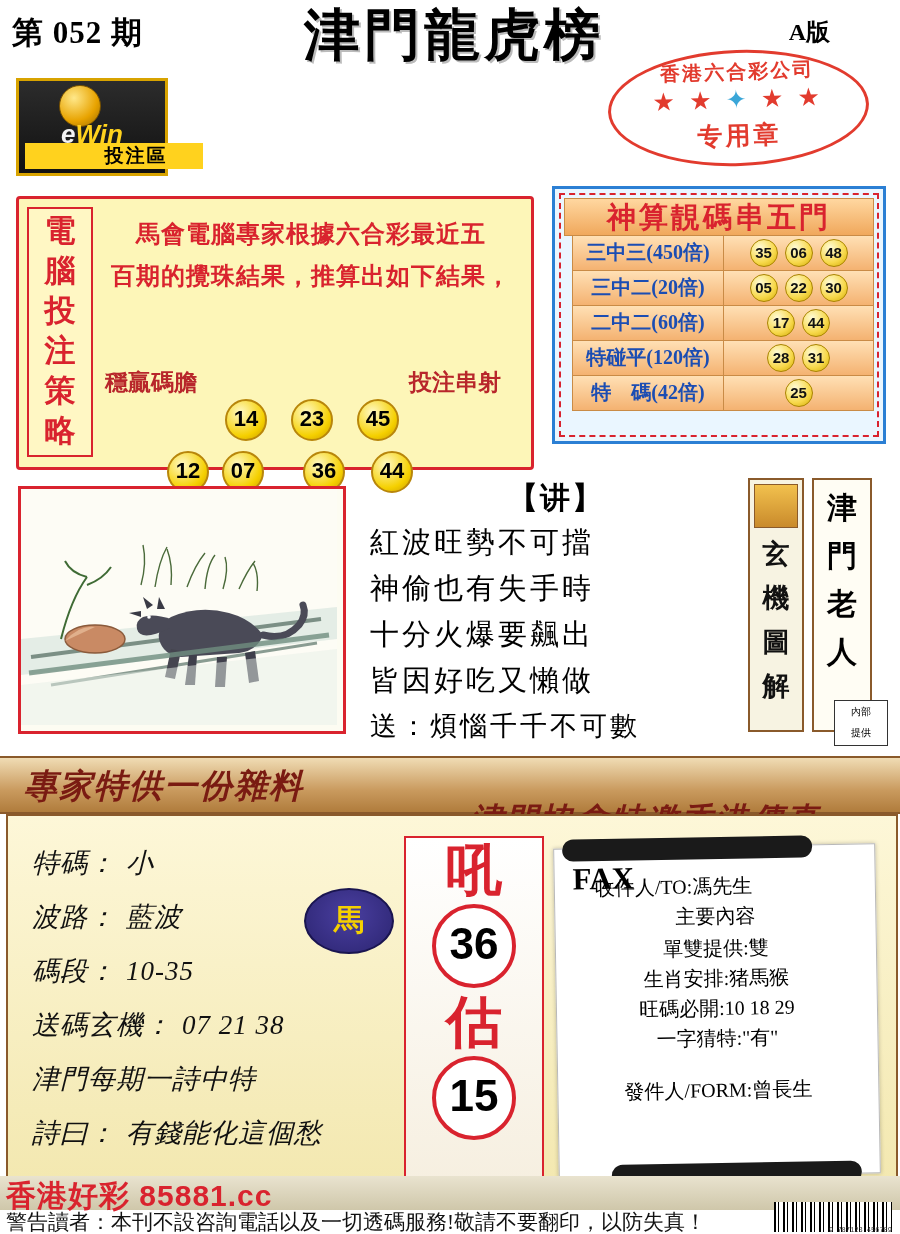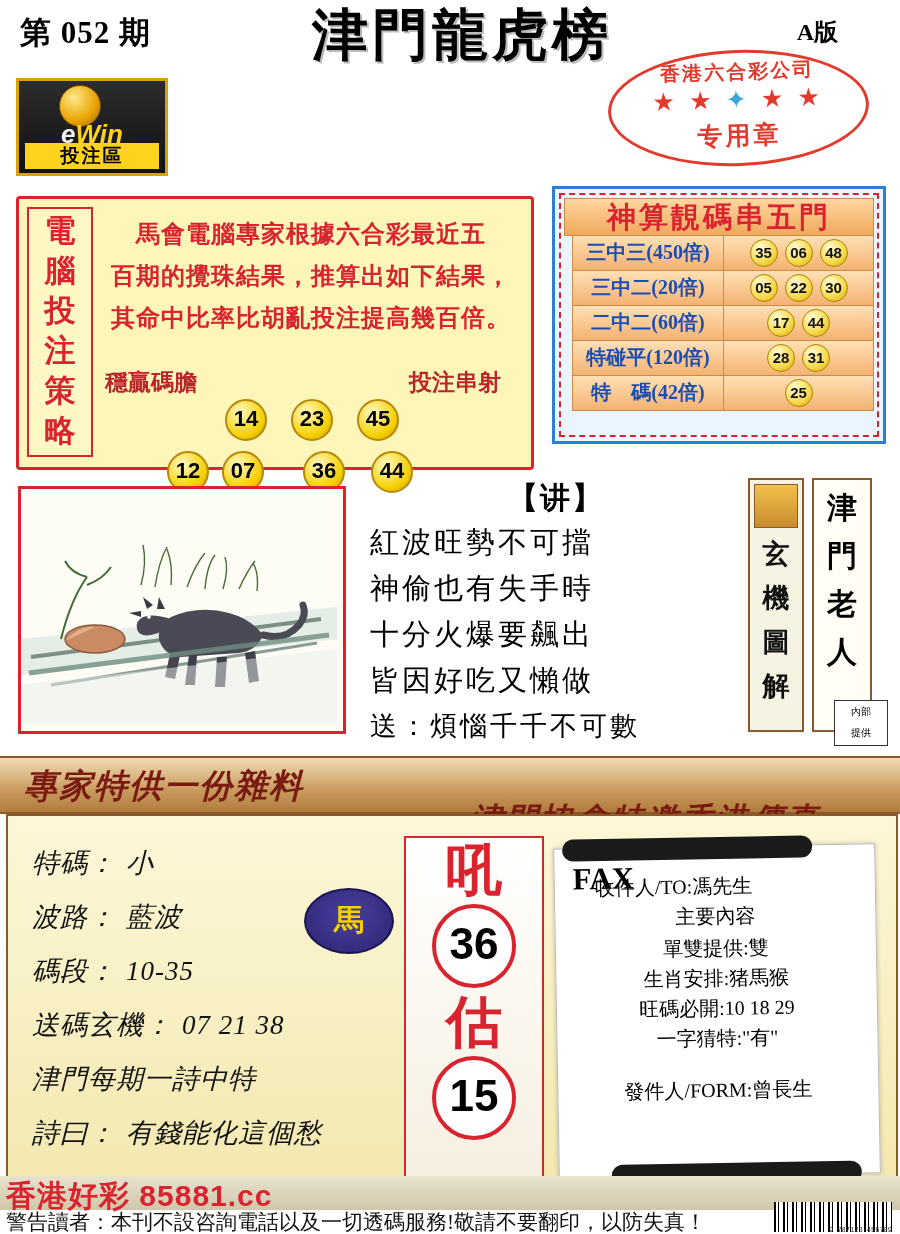--- a/index.html
+++ b/index.html
@@ -5,21 +5,21 @@
   html,body{margin:0;padding:0;}
   body{
     width:900px;height:1234px;
     background:#ffffff;
     font-family:"Liberation Serif","DejaVu Serif",serif;
     position:relative;overflow:hidden;
   }
   .page{position:absolute;inset:0;}
 
   
-  .hdr{position:absolute;left:12px;top:0;width:836px;height:64px;}
+  .hdr{position:absolute;left:4px;top:0;width:836px;height:64px;}
   .issue{position:absolute;left:8px;top:12px;font-size:31px;font-weight:bold;letter-spacing:1px;color:#000;}
   .maintitle{
     position:absolute;left:240px;top:-2px;width:420px;text-align:center;
     font-size:56px;font-weight:bold;color:#000;letter-spacing:4px;
     font-family:"Liberation Serif",serif;
     text-shadow:2px 2px 0 #bbb;
   }
   .ver{position:absolute;right:10px;top:16px;font-size:24px;font-weight:bold;}
 
   
@@ -52,20 +52,21 @@
   .ewin .ewintxt{
     position:absolute;left:0;top:38px;width:146px;text-align:center;
     color:#f2f2f2;font-size:26px;font-weight:bold;font-style:italic;
     font-family:"Liberation Sans",sans-serif;
   }
   .ewin .ewintxt b{color:#ffd21e;}
   .ewin .zone{
     position:absolute;left:6px;top:62px;width:134px;height:26px;
     background:#ffd21e;color:#000;font-size:19px;font-weight:bold;text-align:center;line-height:26px;
     letter-spacing:2px;
+    padding-left:44px;
   }
 
   
   .strat{
     position:absolute;left:16px;top:196px;width:512px;height:268px;
     background:#fdf6b8;border:3px solid #d9232e;border-radius:4px;
   }
   .strat .sidebox{
     position:absolute;left:8px;top:8px;width:66px;height:250px;
     background:#fff7c4;border:2px solid #d9232e;
@@ -250,21 +251,20 @@
     <div class="ball"></div>
     <div class="ewintxt">e<b>Win</b></div>
     <div class="zone">投注區</div>
   </div>
 
   <div class="strat">
     <div class="sidebox">電<br>腦<br>投<br>注<br>策<br>略</div>
     <div class="lines">
       <div>馬會電腦專家根據六合彩最近五</div>
       <div>百期的攪珠結果，推算出如下結果，</div>
-      <div>其命中比率比胡亂投注提高幾百倍。</div>
     </div>
     <div class="numrow">
       <div class="lbl" style="left:0;top:8px;">穩贏碼膽</div>
       <div class="ball-y" style="left:120px;top:0;">14</div>
       <div class="ball-y" style="left:186px;top:0;">23</div>
       <div class="ball-y" style="left:252px;top:0;">45</div>
       <div class="lbl" style="left:304px;top:8px;">投注串射</div>
       <div class="ball-y" style="left:62px;top:52px;">12</div>
       <div class="ball-y" style="left:117px;top:52px;">07</div>
       <div class="ball-y" style="left:198px;top:52px;">36</div>

